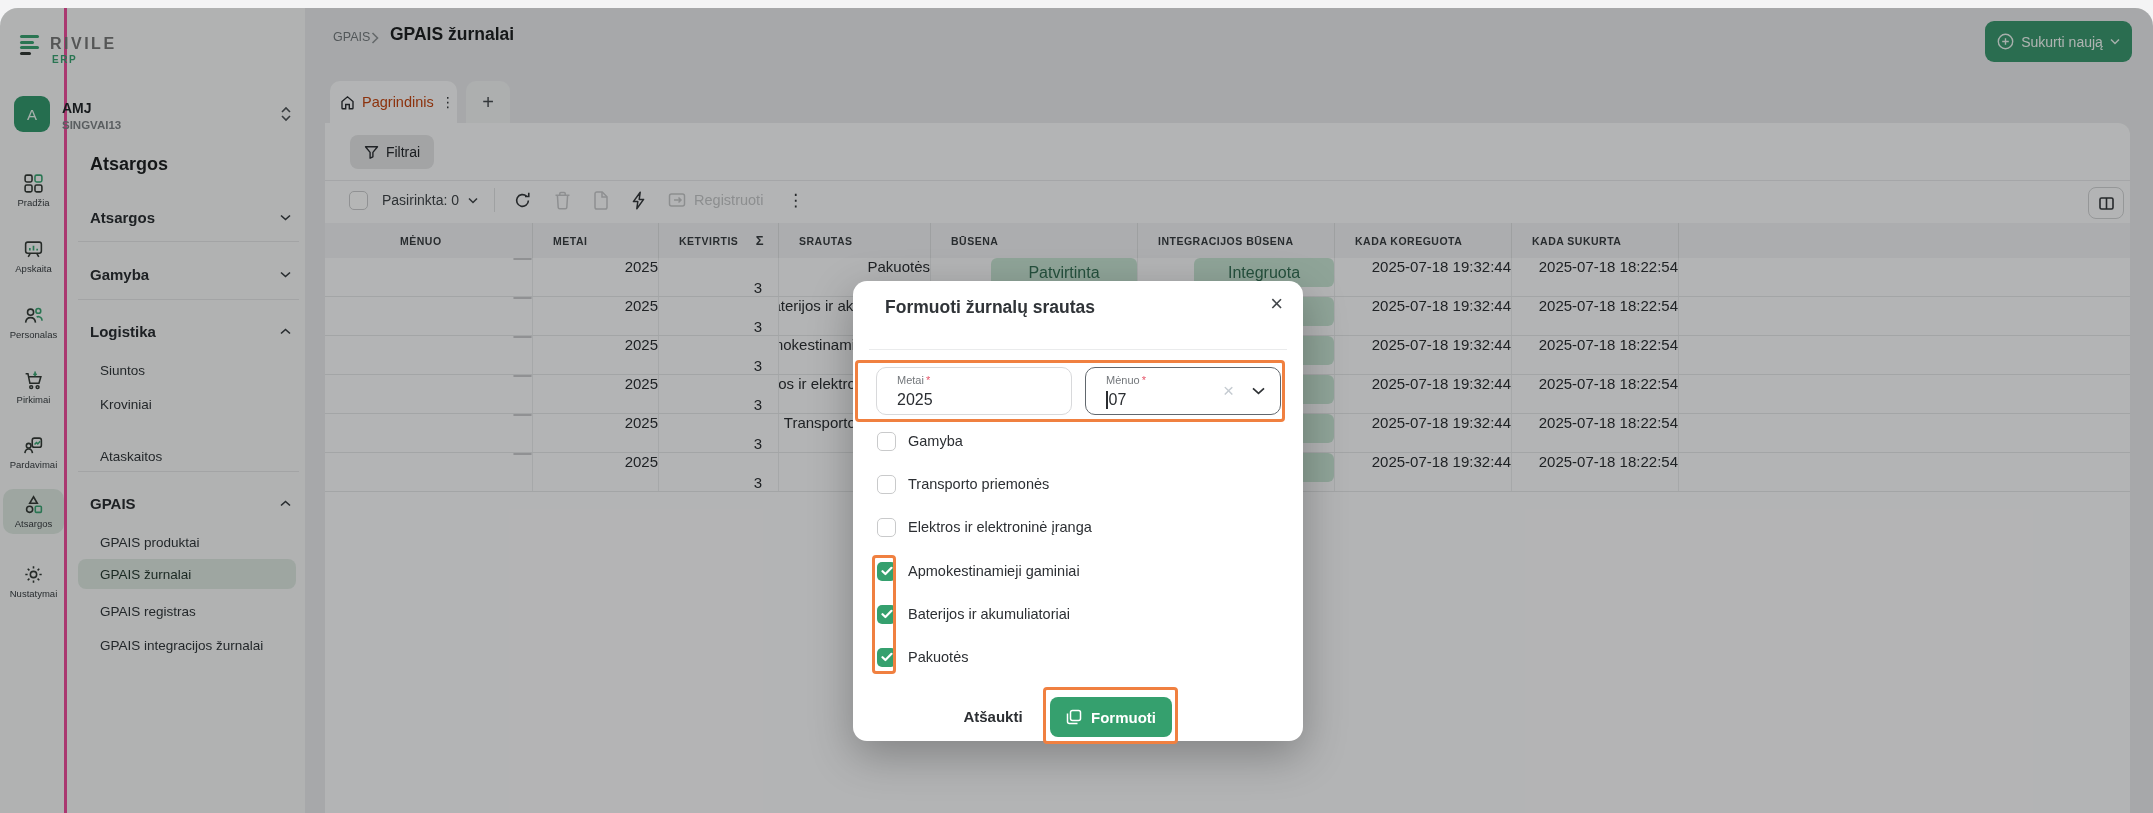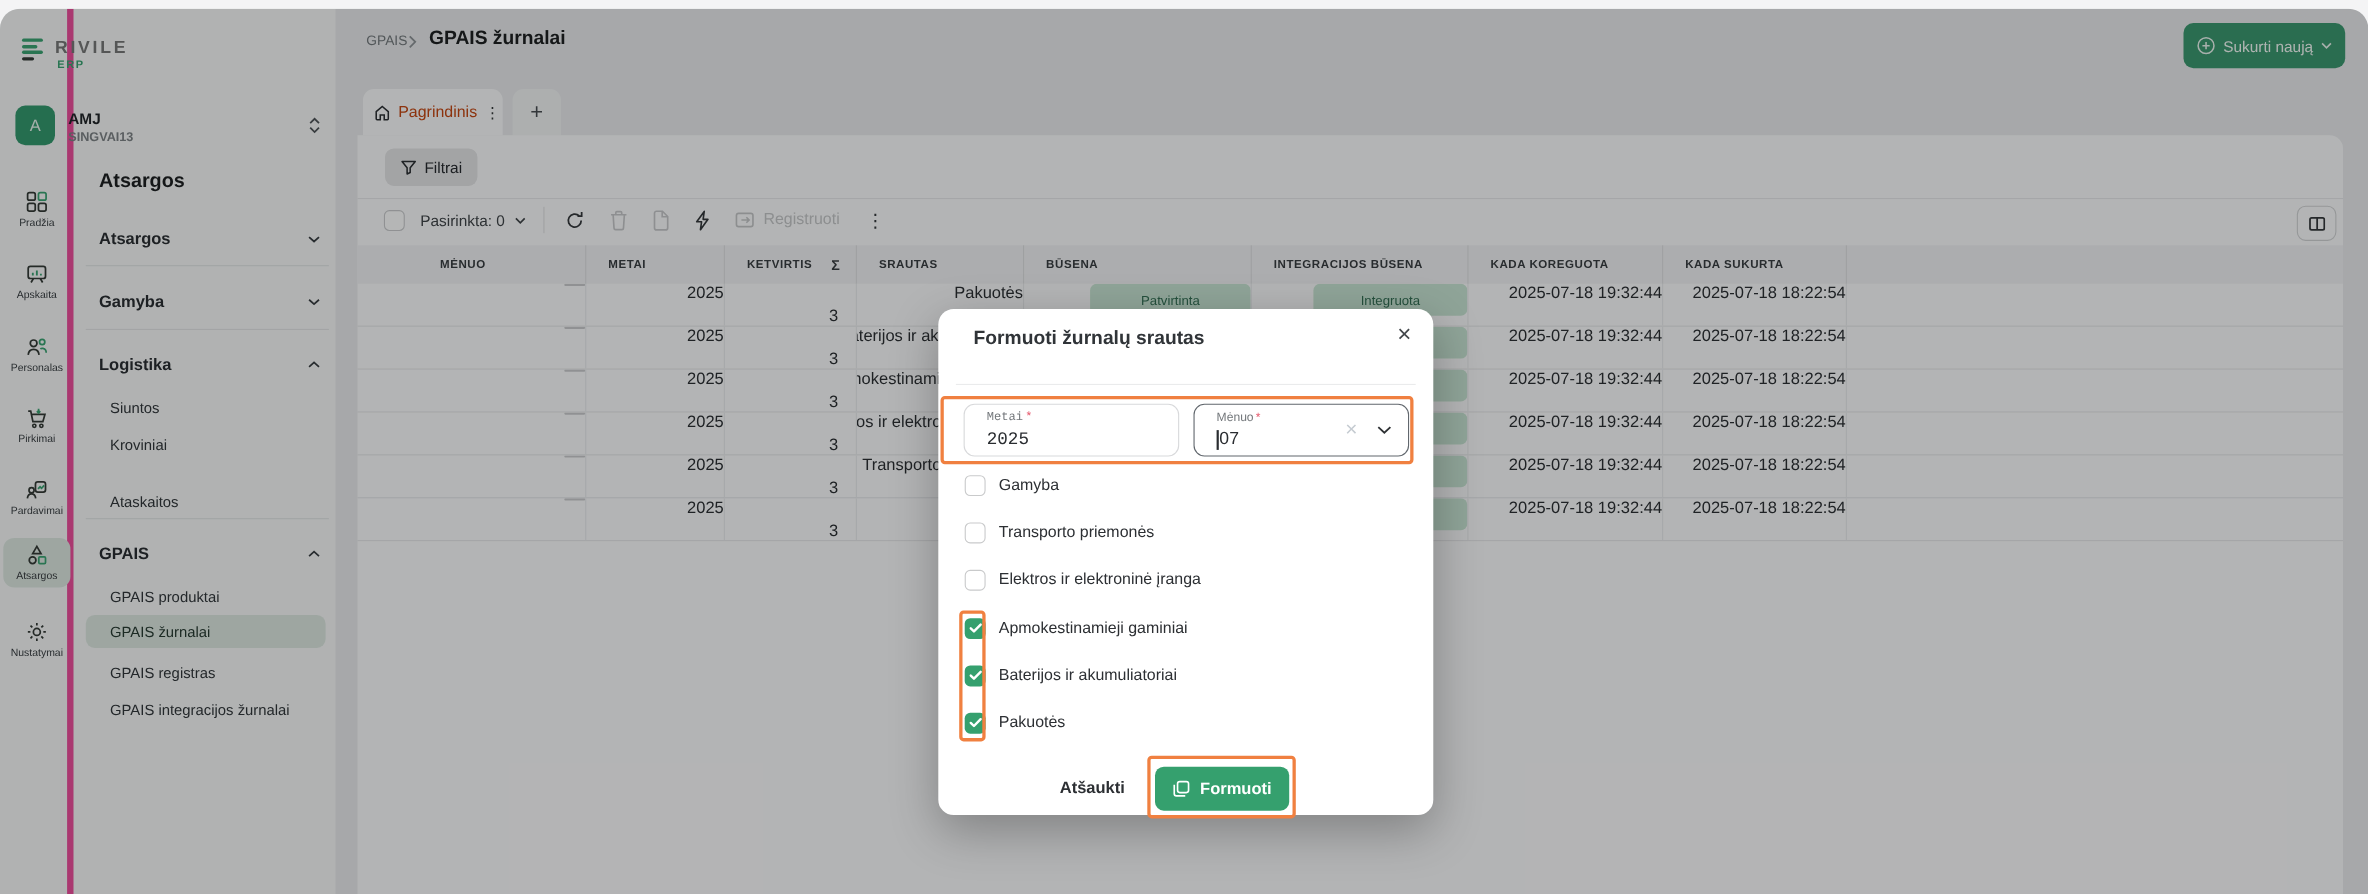--- a/index.html
+++ b/index.html
@@ -7,21 +7,21 @@
   .screen{position:relative;width:2153px;height:813px;overflow:hidden;
           font-family:"Liberation Sans",sans-serif;color:#202327;}
   .abs{position:absolute;}
   svg{display:block;}
 
   
   .app{position:absolute;left:0;right:0;top:8px;bottom:0;background:#E8E9EB;
        border-radius:18px 18px 0 0;overflow:hidden;}
 
   
-  .rail{position:absolute;left:0;top:0;bottom:0;width:67px;background:#F6F7F7;border-right:6px solid #ec4899;}
+  .rail{position:absolute;left:0;top:0;bottom:0;width:67px;background:#F6F7F7;border-right:3px solid #ec4899;}
   .rail-item{position:absolute;left:3px;width:61px;display:flex;flex-direction:column;align-items:center;gap:3px;padding:5px 0;border-radius:10px;cursor:pointer;}
   .rail-item .rlab{font-size:9.5px;color:#33373B;}
   .rail-item.sel{background:#DCE6DF;}
 
   
   .menu{position:absolute;left:67px;top:0;bottom:0;width:238px;background:#F6F7F7;}
   .menu-title{position:absolute;left:23px;top:146px;font-size:18px;font-weight:700;color:#17191B;}
   .sec{position:absolute;left:23px;right:14px;height:26px;display:flex;align-items:center;justify-content:space-between;cursor:pointer;}
   .sec .slab{font-size:15px;font-weight:700;color:#24272B;}
   .mdiv{position:absolute;left:11px;right:6px;height:1px;background:#E2E3E4;}
@@ -75,21 +75,21 @@
   .th.c0{padding-left:75px;}
   .th.c2{justify-content:space-between;padding-right:14px;}
   .sigma{font-size:13px;font-weight:700;}
   .row{height:39px;border-bottom:1px solid #E3E4E6;}
   .td{display:flex;align-items:flex-end;font-size:15px;color:#26292D;border-right:1px solid #E7E8EA;
       padding-left:20px;overflow:hidden;white-space:nowrap;flex-direction:column;}
   .td:last-child{border-right:none;}
   .td.cchk{padding-left:20px;gap:36px;}
   .td.cnum{justify-content:flex-end;padding-right:16px;}
   .link{color:#2F6B54;text-decoration:underline;cursor:pointer;}
-  .pill{height:29px;border-radius:6px;background:#C6E3D1;color:#2E6B50;font-size:12px;
+  .pill{height:29px;border-radius:6px;background:#C6E3D1;color:#2E6B50;font-size:16px;
         display:flex;align-items:center;justify-content:center;}
   .pill.w1{width:146px;}
   .pill.w2{width:140px;}
 
   
   .overlay{position:absolute;inset:0;background:rgba(18,19,20,0.30);z-index:50;}
   .modal{position:absolute;left:853px;top:273px;width:450px;height:460px;background:#FFFFFF;border-radius:14px;
          box-shadow:0 14px 44px rgba(0,0,0,.three);box-shadow:0 14px 44px rgba(0,0,0,.28);z-index:60;}
   .m-title{position:absolute;left:32px;top:16px;font-size:17.5px;font-weight:700;color:#303438;}
   .m-close{position:absolute;right:20px;top:10px;font-size:22px;color:#43474B;cursor:pointer;}
@@ -507,21 +507,21 @@
       </div>
     </section>
 
     <div class="overlay"></div>
 
     <div class="modal">
       <div class="m-title">Formuoti žurnalų srautas</div>
       <div class="m-close">×</div>
       <div class="m-div"></div>
 
-      <div class="fld" style="left:23px;width:196px;font-family:Liberation Mono, monospace;">
+      <div class="fld" style="left:23px;width:196px;">
         <div class="flab"><span>Metai</span><span class="req">*</span></div>
         <div class="fval">2025</div>
       </div>
 
       <div class="fld focus" style="left:232px;width:196px;">
         <div class="flab"><span>Mėnuo</span><span class="req">*</span></div>
         <div class="fval">
           <span class="caret"></span>
           <span>07</span>
         </div>

